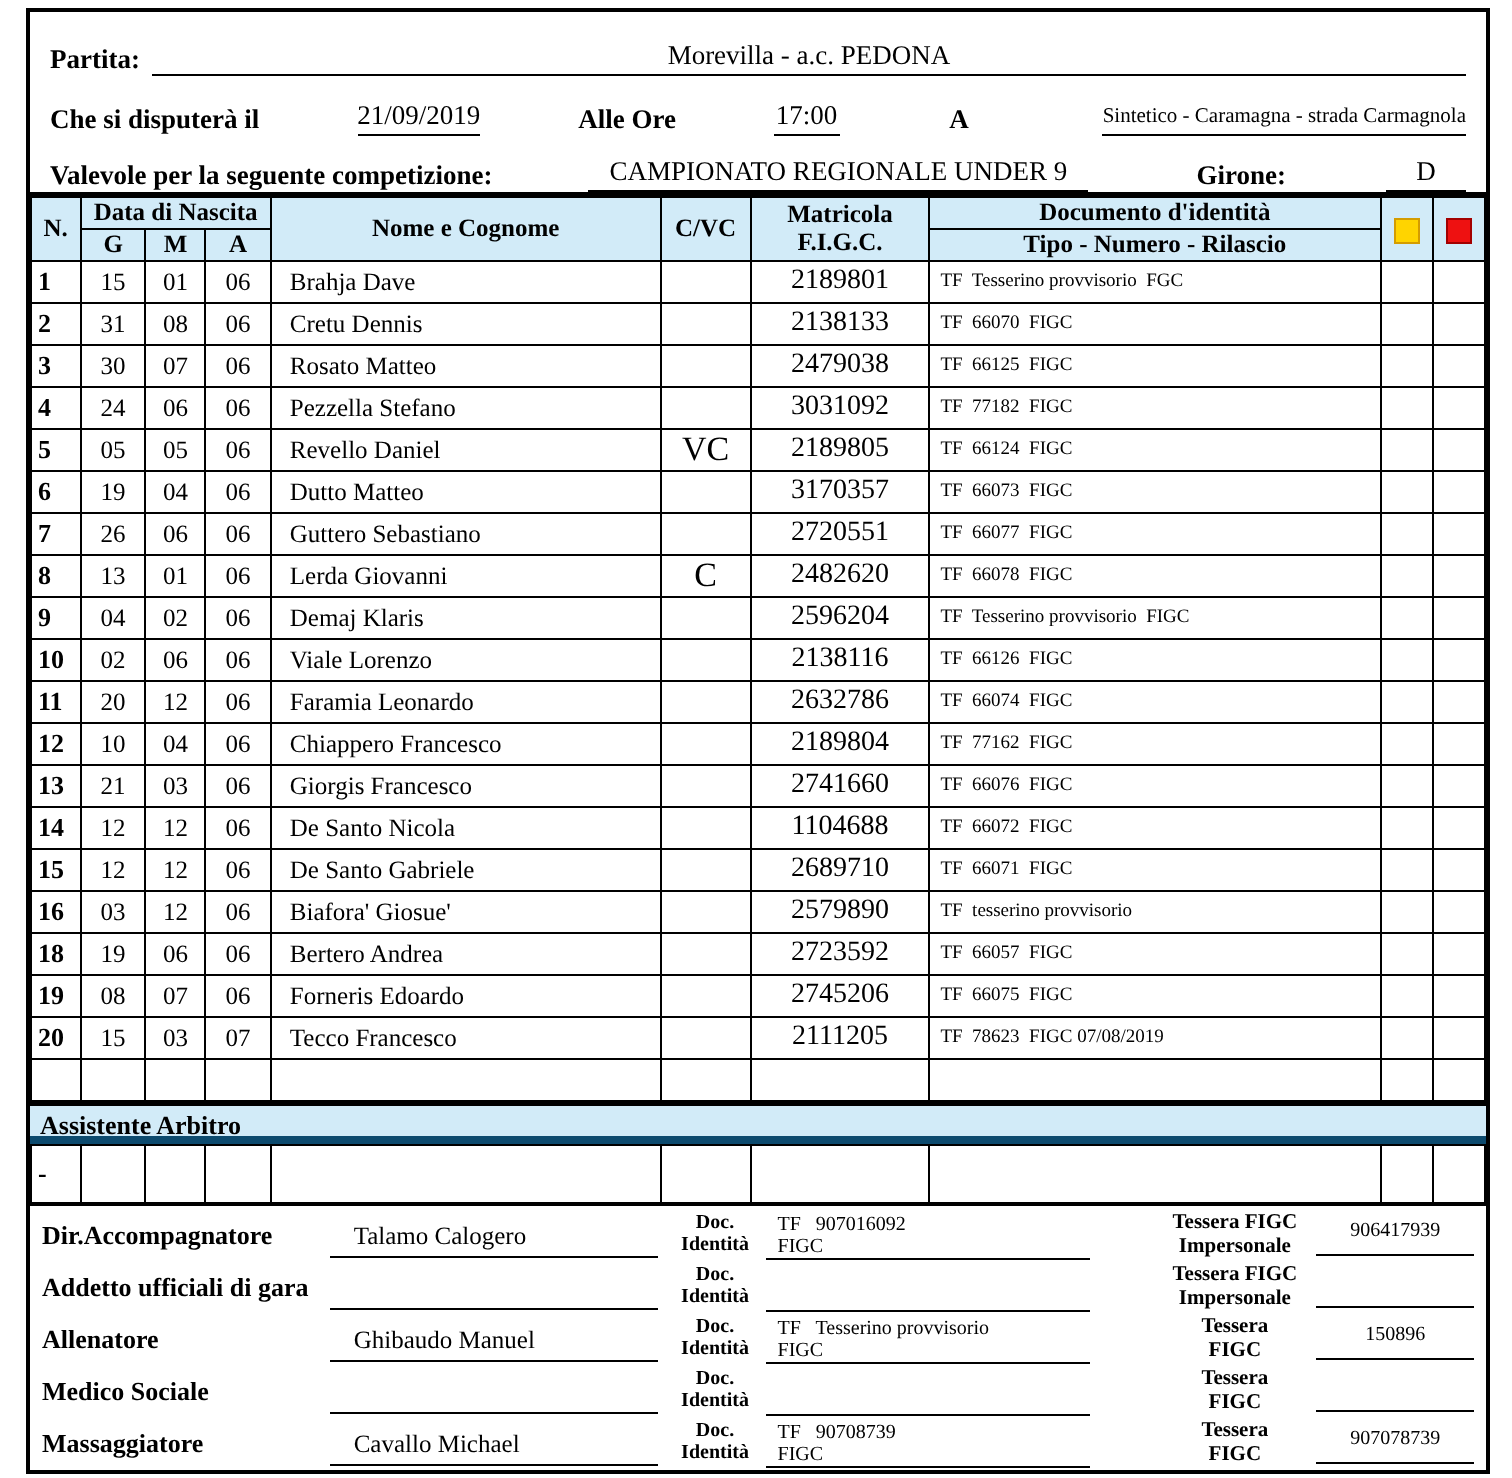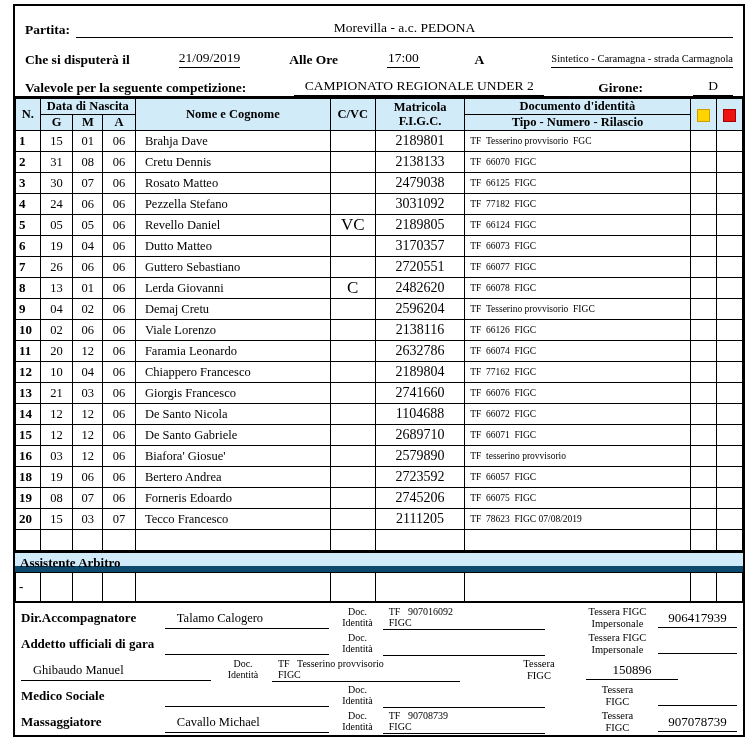--- a/index.html
+++ b/index.html
@@ -51,40 +51,40 @@
   td.cell-name { padding-left: 9px; }
   td.cell-cvc { text-align: center; font-size: 17px; }
   td.cell-mat { text-align: center; font-size: 14px; }
   td.cell-doc { font-size: 9.5px; padding-left: 5px; white-space: pre; }
   .card { display: inline-block; width: 13px; height: 13px; vertical-align: middle; }
   .card-yellow { background: #ffd400; border: 1px solid #d49c00; }
   .card-red    { background: #ee1111; border: 1px solid #a30000; }
 
   
   .assistant-band {
-    border-top: 2px solid #000; border-bottom: 6px solid #0c4a6e;
+    border-top: 2px solid #000; border-bottom: 4px solid #0c4a6e;
     background: #d2ebf8; height: 21px;
     font-weight: bold; font-size: 13px; padding: 2px 0 0 5px;
   }
   .assistant-table tbody td { height: 29px; }
   .assistant-table { border-bottom: 2px solid #000; }
 
   
   .staff { padding: 2px 6px 0 6px; }
   .staff-row { display: flex; align-items: center; height: 26px; }
   .staff-label { width: 168px; font-weight: bold; font-size: 13px; }
   .staff-name { width: 190px; border-bottom: 1.4px solid #000; font-size: 12.5px;
                 padding: 4px 0 0 12px; height: 22px; }
-  .mini-label { font-weight: normal; font-size: 10px; line-height: 1.05; text-align: center; }
+  .mini-label { font-weight: bold; font-size: 10px; line-height: 1.05; text-align: center; }
   .doc-label { width: 52px; margin-left: 6px; }
   .doc-field { width: 188px; border-bottom: 1.4px solid #000; font-size: 10px; line-height: 1.1;
                padding-left: 6px; margin-left: 3px; height: 24px;
-               display: flex; flex-direction: column; justify-content: center; white-space: pre; }
+               display: flex; flex-direction: column; justify-content: flex-end; white-space: pre; }
   .tess-label { width: 86px; margin-left: 36px; font-size: 10.5px; }
-  .tess-field { width: 92px; border-bottom: 1.4px solid #000; font-size: 13px; text-align: center;
+  .tess-field { width: 92px; border-bottom: 1.4px solid #000; font-size: 10px; text-align: center;
                 margin-left: 4px; height: 20px; padding-top: 2px; }
 </style>
 </head>
 <body>
 
 <div class="form">
 
   <div class="top-header">
     <div class="th-line th-line1">
       <span class="lbl">Partita:</span>
@@ -93,21 +93,21 @@
     <div class="th-line th-line2">
       <span class="lbl">Che si disputerà il</span>
       <span class="val ul date-field">21/09/2019</span>
       <span class="lbl">Alle Ore</span>
       <span class="val ul time-field">17:00</span>
       <span class="lbl a-label">A</span>
       <span class="val ul venue-field">Sintetico - Caramagna - strada Carmagnola</span>
     </div>
     <div class="th-line th-line3">
       <span class="lbl">Valevole per la seguente competizione:</span>
-      <span class="val comp-field">CAMPIONATO REGIONALE UNDER 2</span>
+      <span class="val comp-field">CAMPIONATO REGIONALE UNDER 9</span>
       <span class="lbl">Girone:</span>
       <span class="val ul girone-field">D</span>
     </div>
   </div>
 
   <table class="roster-table">
     <colgroup>
       <col class="c-n">
         <col class="c-g">
         <col class="c-m">
@@ -235,21 +235,21 @@
       <td class="cell-mat">2482620</td>
       <td class="cell-doc">TF  66078  FIGC</td>
       <td></td>
       <td></td>
     </tr>
         <tr>
       <td class="cell-n">9</td>
       <td class="cell-date">04</td>
       <td class="cell-date">02</td>
       <td class="cell-date">06</td>
-      <td class="cell-name">Demaj Cretu</td>
+      <td class="cell-name">Demaj Klaris</td>
       <td class="cell-cvc"></td>
       <td class="cell-mat">2596204</td>
       <td class="cell-doc">TF  Tesserino provvisorio  FIGC</td>
       <td></td>
       <td></td>
     </tr>
         <tr>
       <td class="cell-n">10</td>
       <td class="cell-date">02</td>
       <td class="cell-date">06</td>
@@ -444,20 +444,21 @@
         <div></div>
         <div></div>
       </div>
       <div class="mini-label tess-label">
         <div>Tessera FIGC</div>
         <div>Impersonale</div>
       </div>
       <div class="tess-field"></div>
     </div>
       <div class="staff-row">
+      <div class="staff-label">Allenatore</div>
       <div class="staff-name">Ghibaudo Manuel</div>
       <div class="mini-label doc-label">
         <div>Doc.</div>
         <div>Identità</div>
       </div>
       <div class="doc-field">
         <div>TF   Tesserino provvisorio</div>
         <div>FIGC</div>
       </div>
       <div class="mini-label tess-label">

